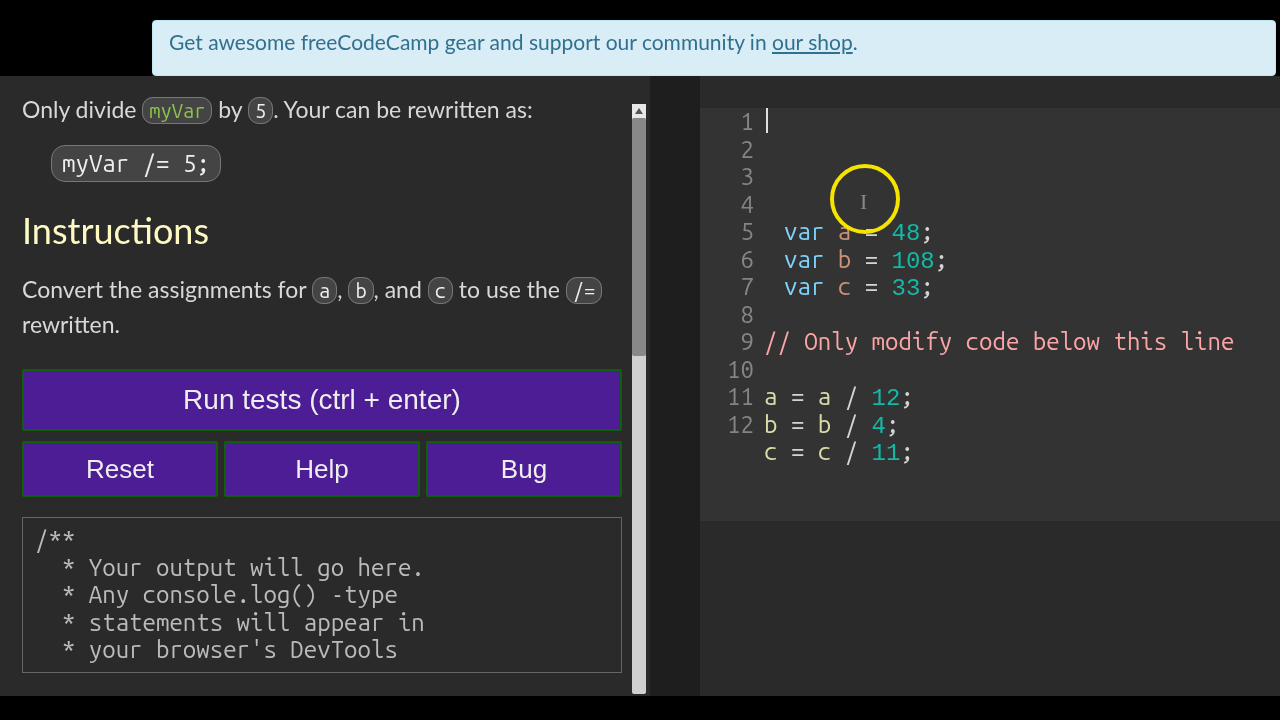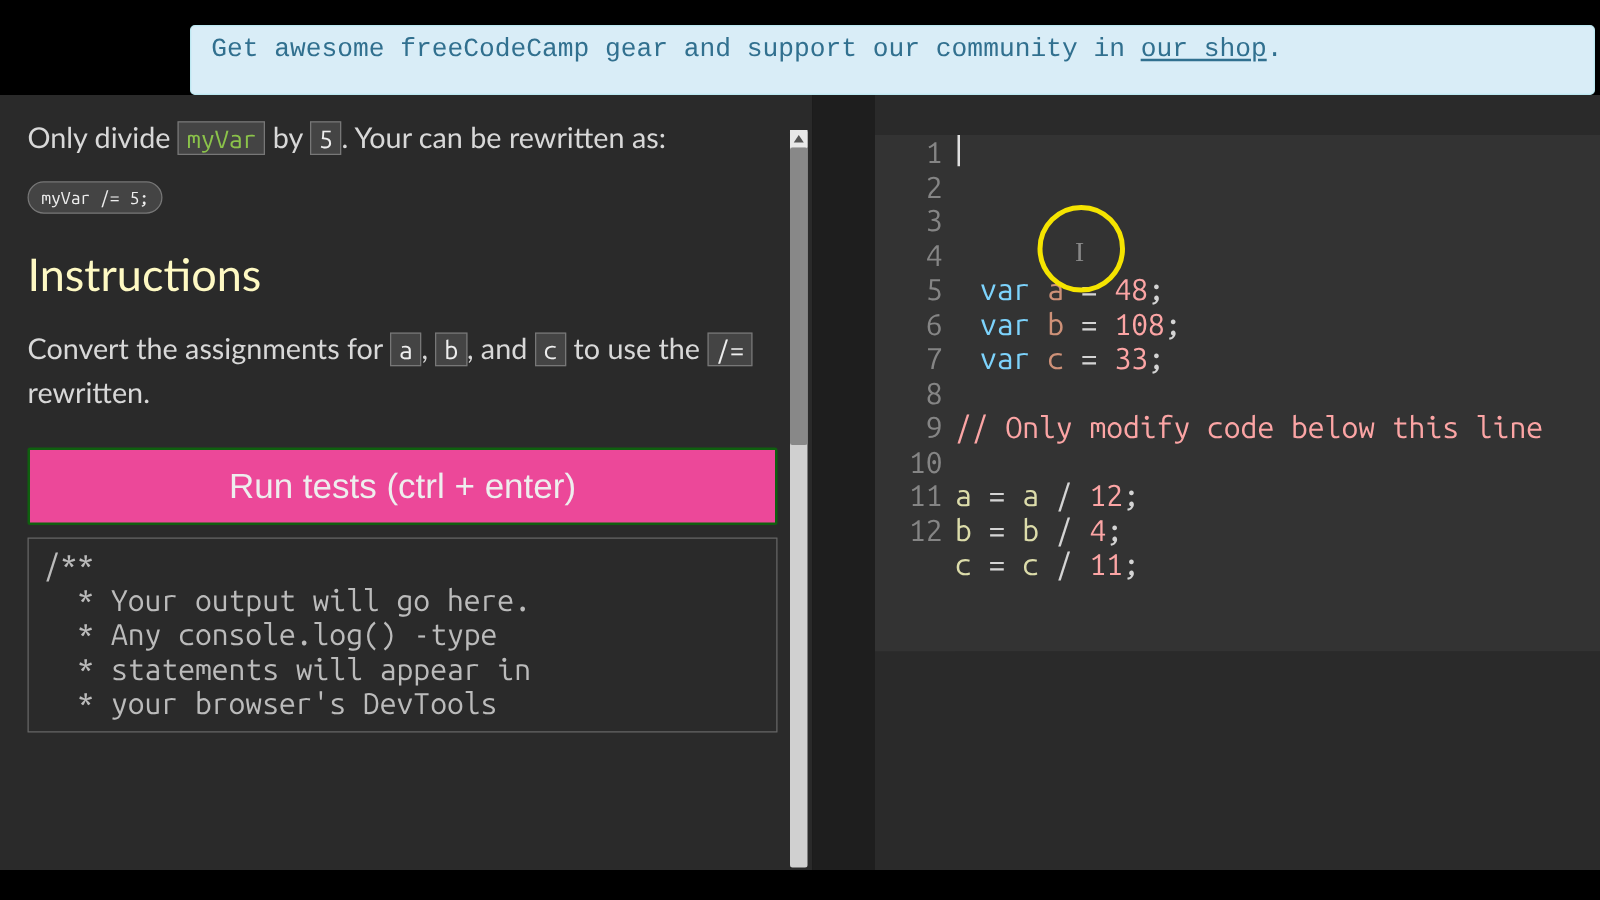--- a/index.html
+++ b/index.html
@@ -21,21 +21,20 @@
     right: 4px;
     height: 56px;
     background: #d9edf7;
     border: 1px solid #bce8f1;
     border-radius: 4px;
     padding: 8px 16px;
     color: #31708f;
     font-size: 21px;
     display: flex;
     align-items: flex-start;
-    font-family: Liberation Mono, monospace;
   }
   .banner a { color: #31708f; text-decoration: underline; }
 
   .main {
     position: absolute;
     top: 76px;
     left: 0;
     right: 0;
     bottom: 24px;
     display: flex;
@@ -56,55 +55,56 @@
     margin-bottom: 18px;
     white-space: nowrap;
     overflow: hidden;
     position: relative;
     top: -2px;
   }
 
   .inline-code {
     background: #444;
     border: 1px solid #777;
-    border-radius: 0;
+    border-radius: 11px;
     padding: 1px 6px;
     font-family: 'Ubuntu Mono', Menlo, Consolas, monospace;
     font-size: 20px;
     color: #eee;
   }
   .inline-code.green { color: #8bc34a; }
 
   .code-block {
     background: #444;
     border: 1px solid #777;
     border-radius: 14px;
     padding: 4px 10px;
     font-family: 'Ubuntu Mono', Menlo, Consolas, monospace;
-    font-size: 14px;
+    font-size: 24px;
     color: #eee;
     display: inline-block;
     margin-bottom: 26px;
+    margin-left: 29px;
   }
 
   h3.instructions-heading {
     font-size: 36px;
     font-weight: 400;
     color: #fef9c3;
     margin-bottom: 20px;
   }
 
   .instructions-text {
     font-size: 23px;
     line-height: 1.5;
     margin-bottom: 28px;
   }
 
   .btn {
-    background: #ec4899;
+    background: #4c1d95;
     border: 2px solid #0f5f0f;
     color: #eee;
     font-size: 26px;
     display: flex;
     align-items: center;
     justify-content: center;
     cursor: pointer;
     border-radius: 2px;
   }
   .btn-run {
@@ -198,21 +198,21 @@
   .codearea {
     flex: 1;
     color: #d4d4d4;
     position: relative;
     white-space: pre;
   }
   .codearea .line { height: 27.5px; }
   .tok-key { color: #7dd3fc; margin-left: 20px; }
   .tok-var { color: #dcdcaa; }
   .tok-op  { color: #d4d4d4; }
-  .tok-num { color: #fca5a5; }
+  .tok-num { color: #14b8a6; font-family: Liberation Mono, monospace; }
   .tok-comment { color: #fca5a5; }
   .tok-ident { color: #ce9178; }
 
   .cursor {
     position: absolute;
     top: 0px;
     left: 2px;
     width: 2px;
     height: 25px;
     background: #e0e0e0;
@@ -260,20 +260,25 @@
     <div class="code-block">myVar /= 5;</div>
 
     <h3 class="instructions-heading">Instructions</h3>
 
     <div class="instructions-text">
       <span>Convert the assignments for </span><span class="inline-code">a</span><span>, </span><span class="inline-code">b</span><span>, and </span><span class="inline-code">c</span><span> to use the </span><span class="inline-code">/=</span><span> rewritten.</span>
     </div>
 
     <button class="btn btn-run">Run tests (ctrl + enter)</button>
 
+    <div class="btn-row">
+      <button class="btn">Reset</button>
+      <button class="btn">Help</button>
+      <button class="btn">Bug</button>
+    </div>
 
     <div class="output-box">/**
   * Your output will go here.
   * Any console.log() -type
   * statements will appear in
   * your browser's DevTools</div>
 
     <div class="scrollbar-track">
       <div class="scrollbar-arrow">
           <div class="tri-up"></div>

